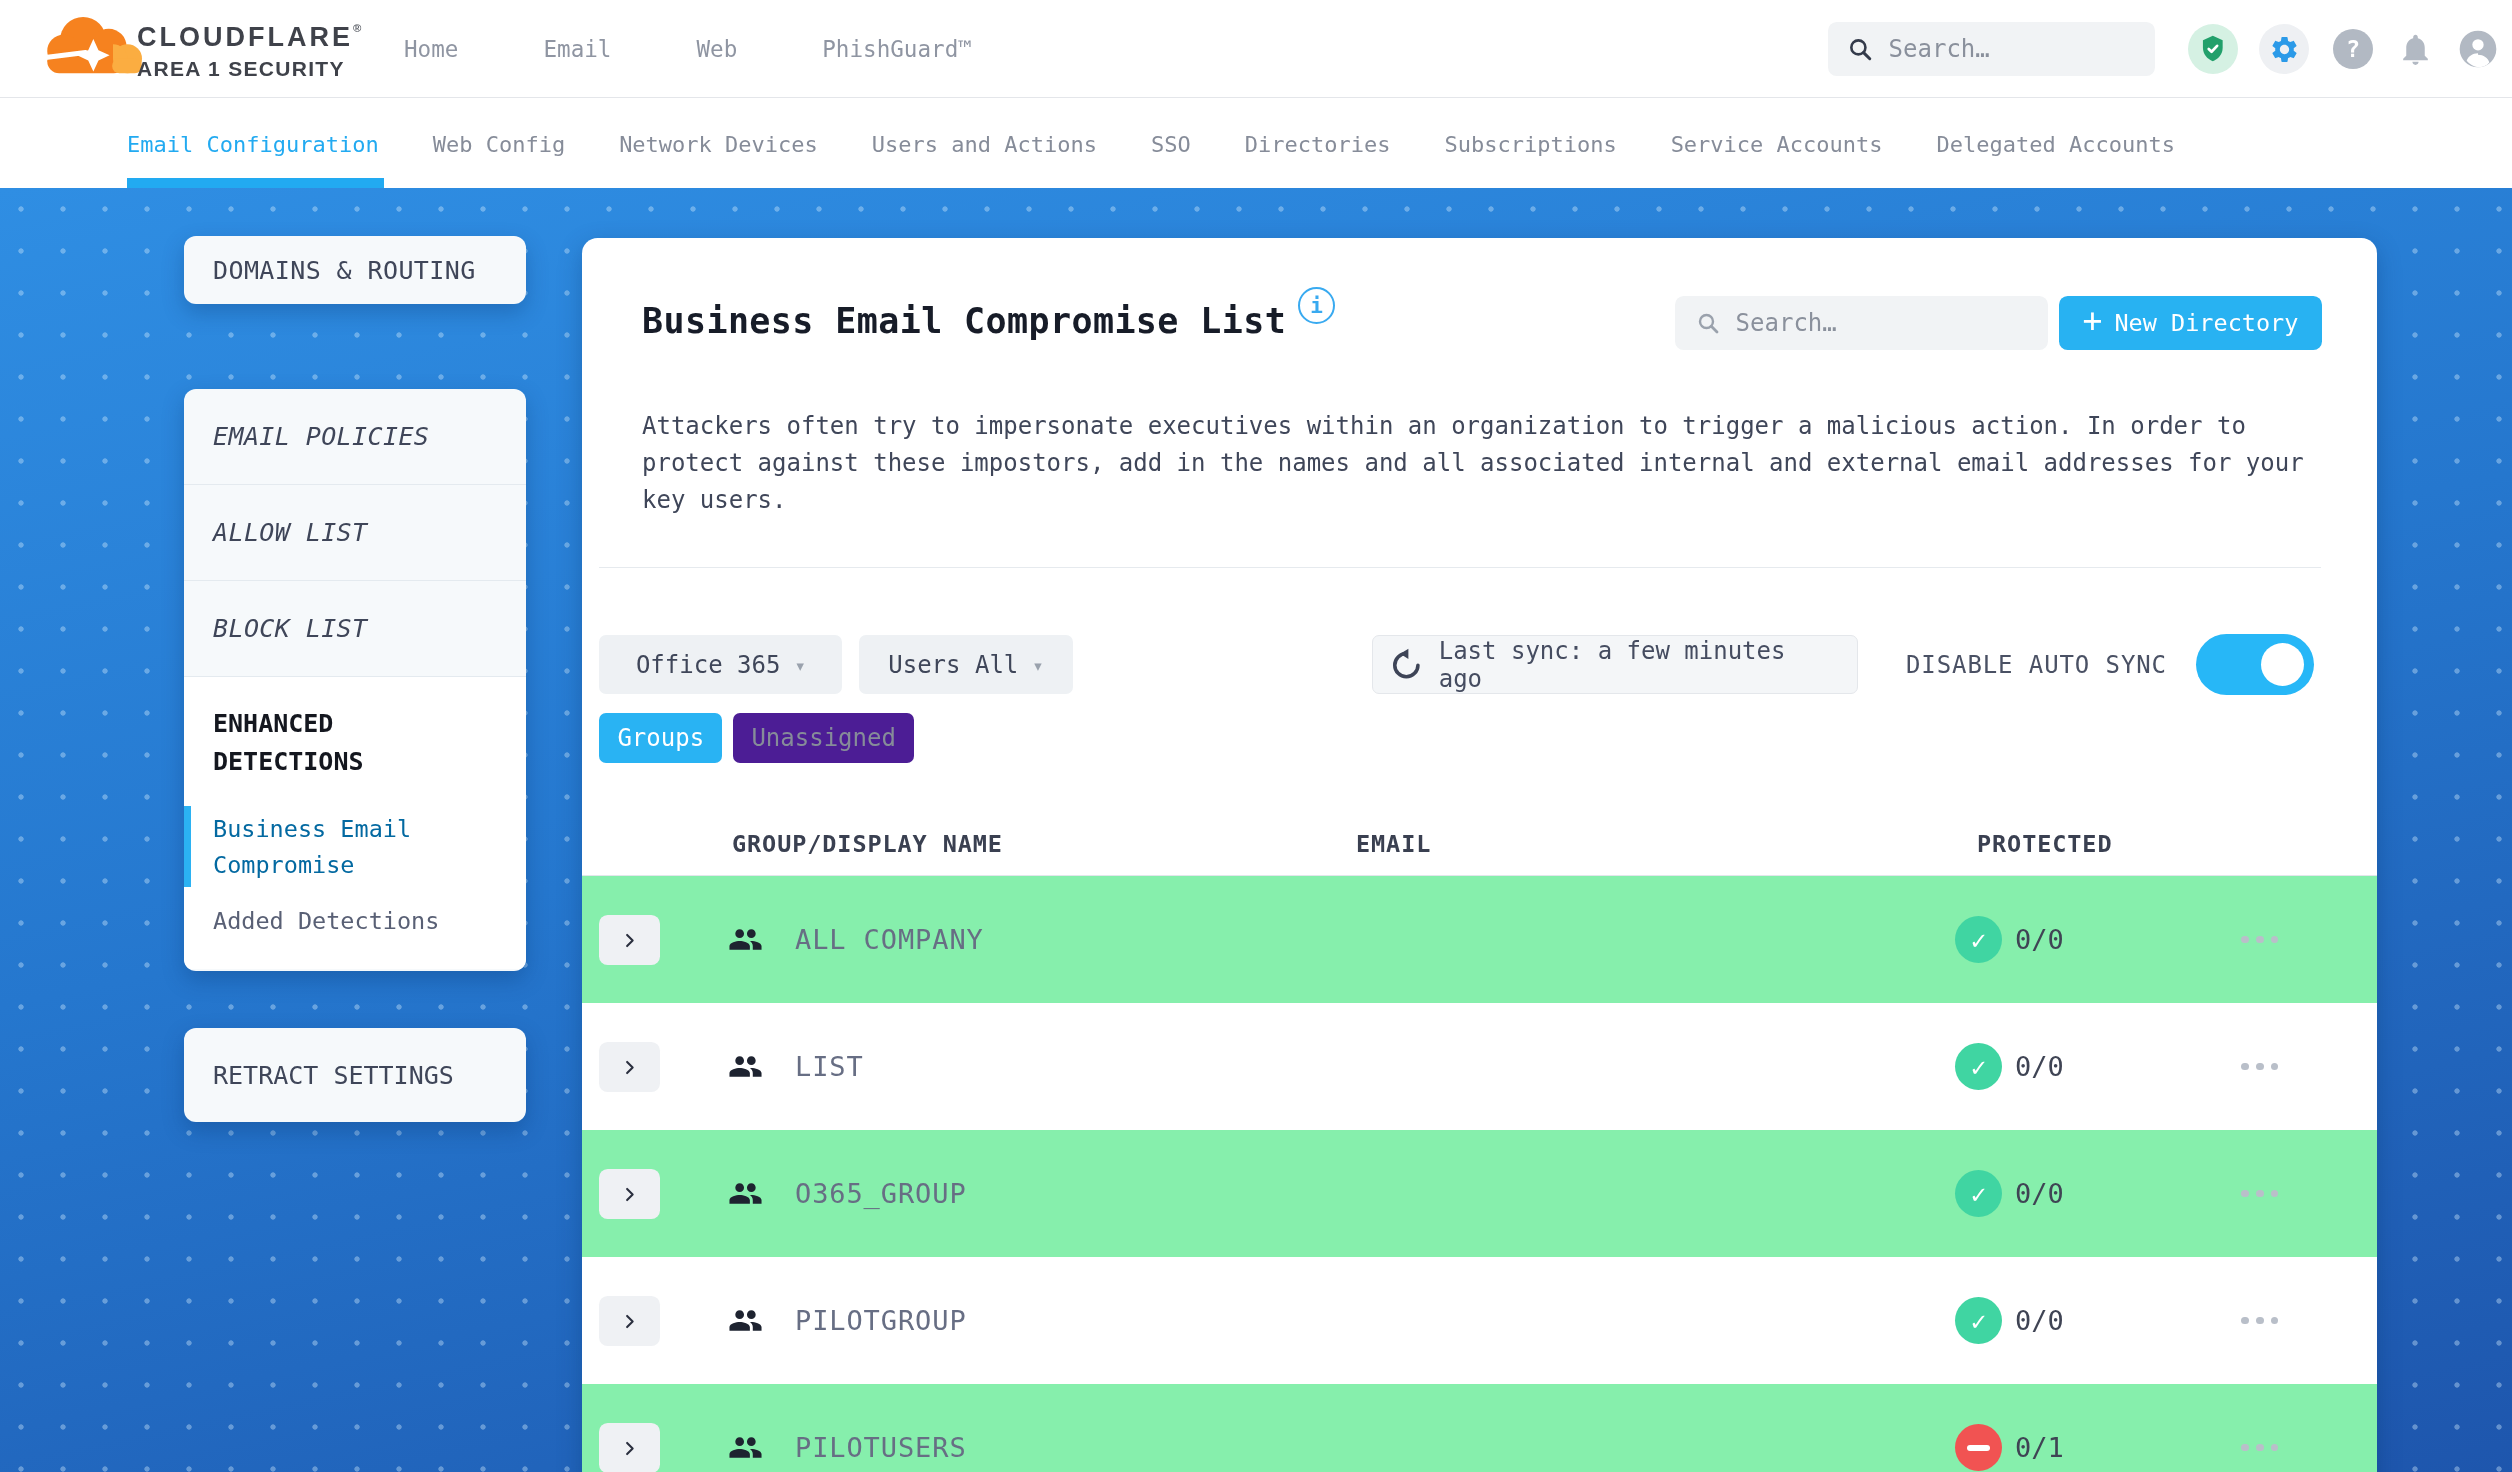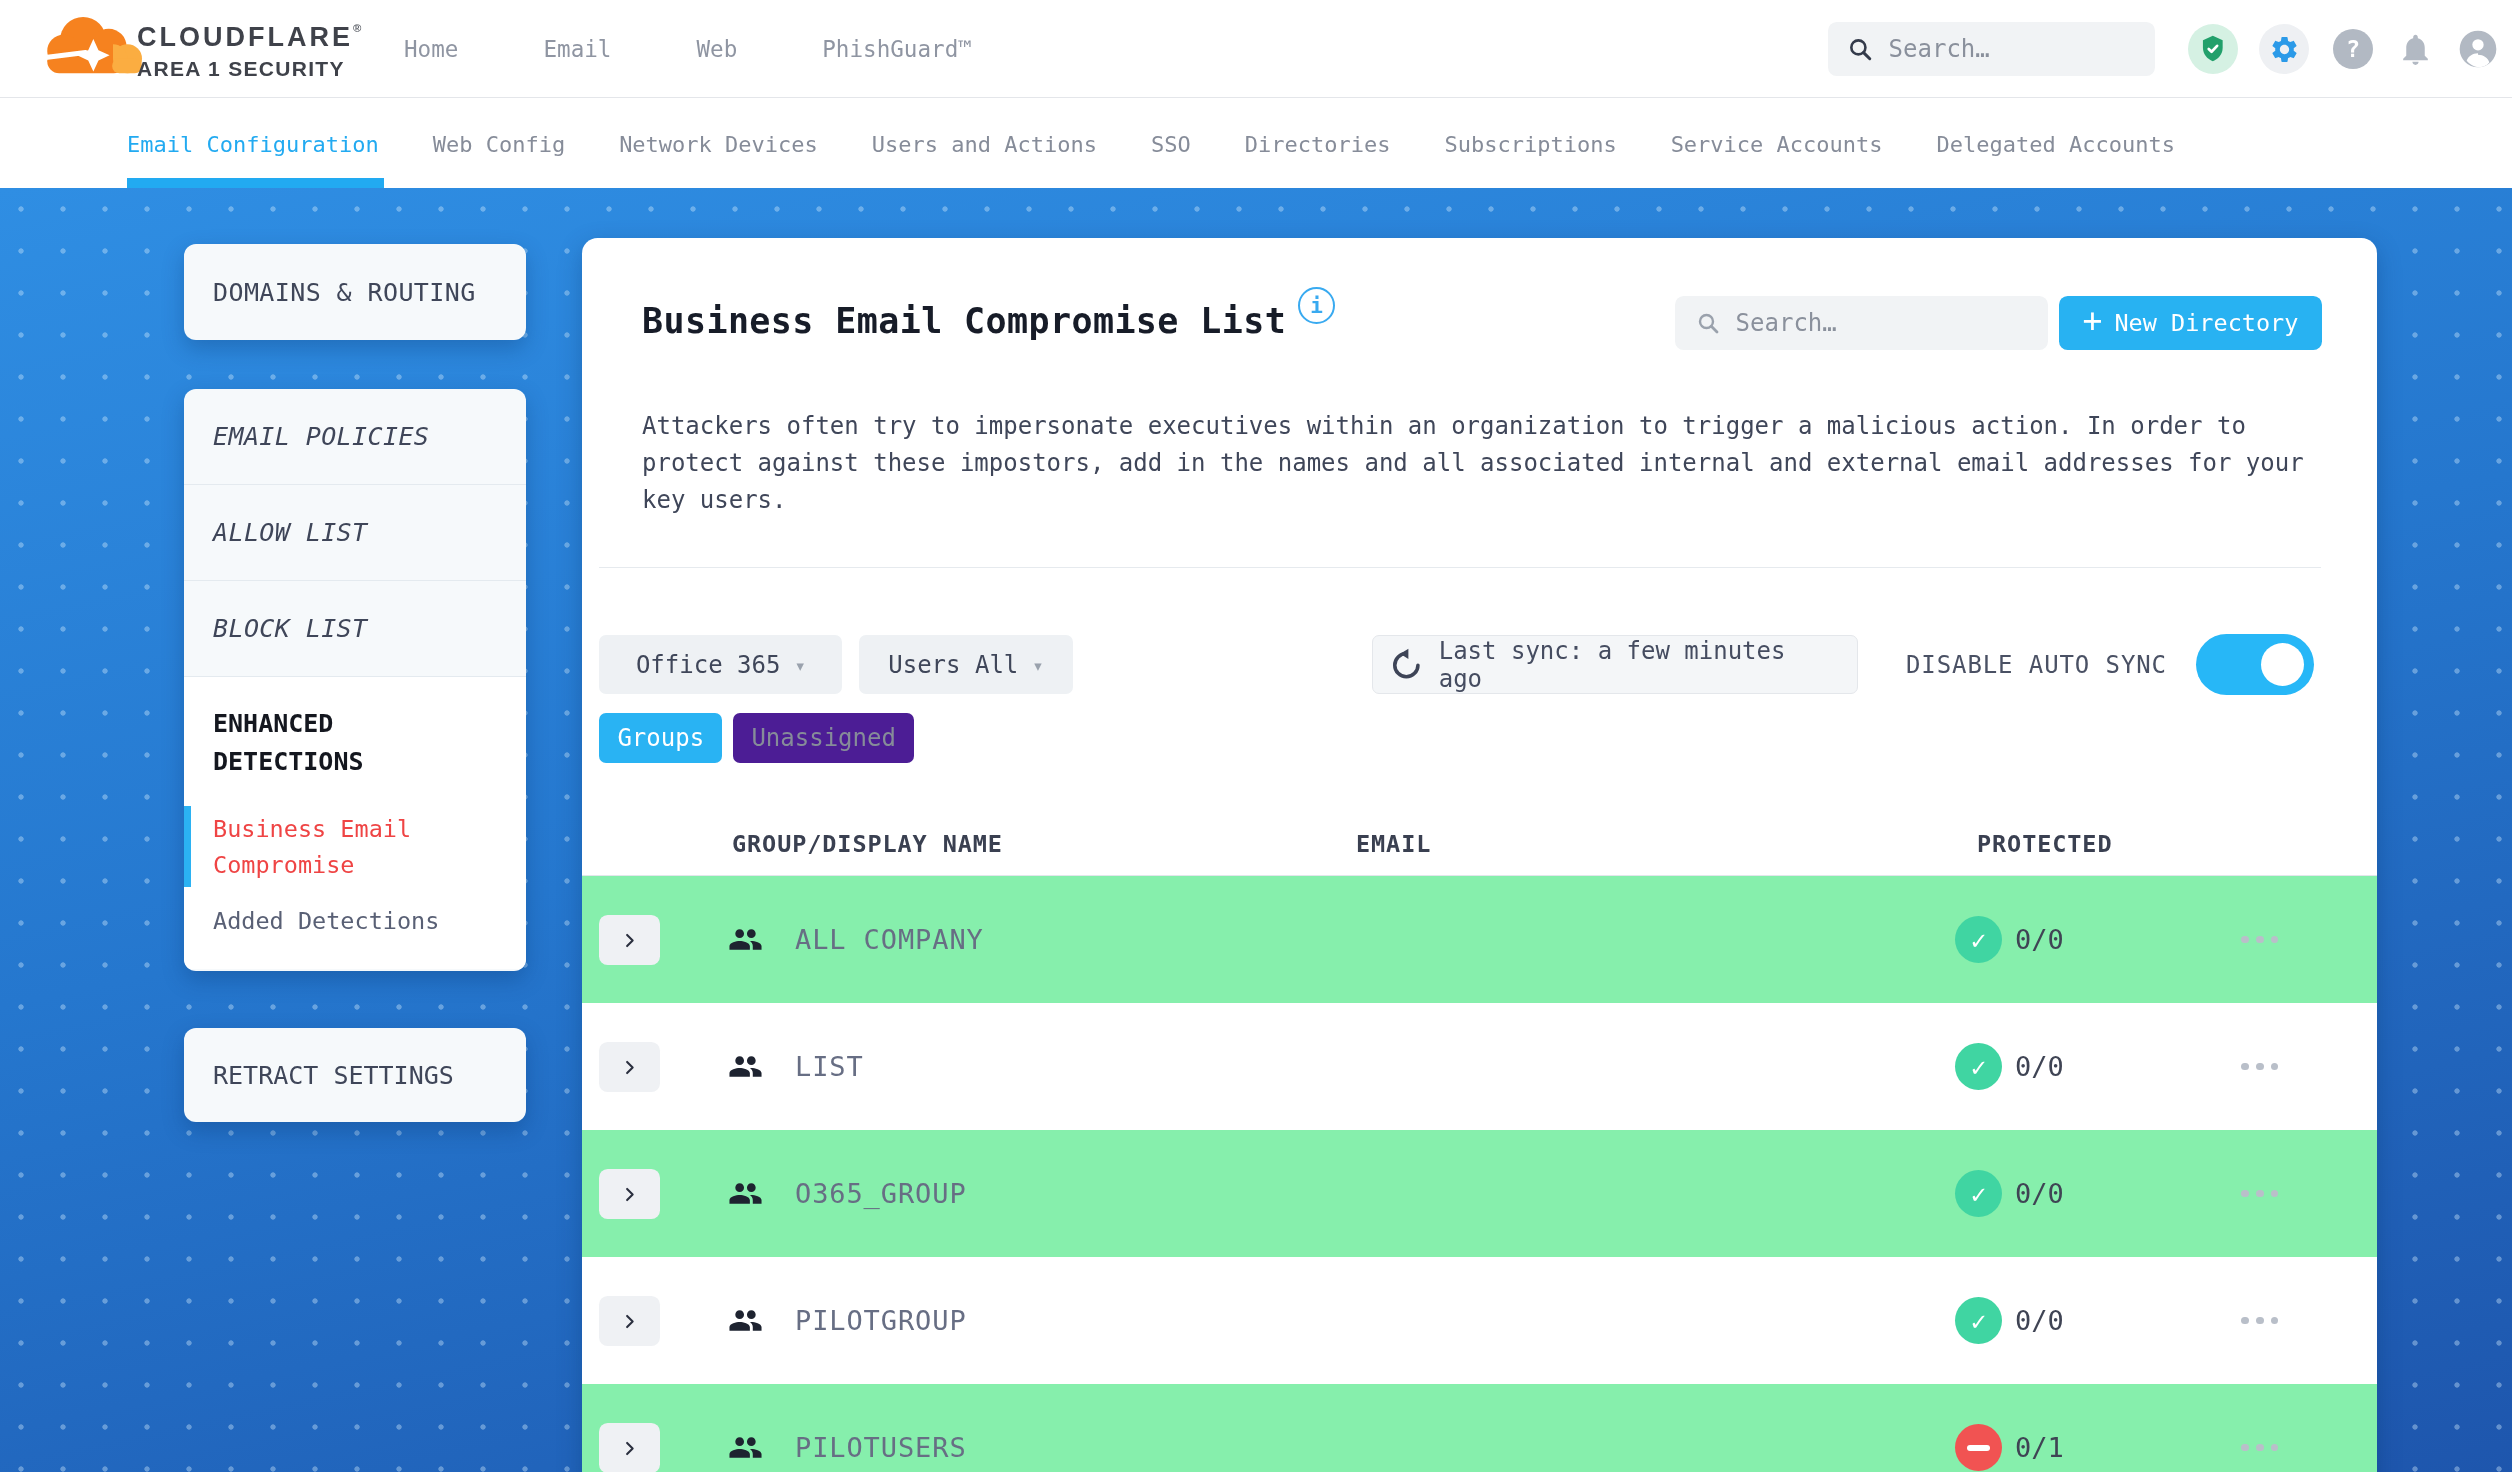--- a/index.html
+++ b/index.html
@@ -32,26 +32,26 @@
   .subnav-item.active::after { content: ""; position: absolute; left: 0; right: -5.2px; bottom: 0; height: 9.6px; background: #22aaf1; }
 
   
   .bluebg { position: absolute; top: 188px; left: 0; right: 0; bottom: 0;
     background-image: radial-gradient(circle, rgba(214,238,255,.38) 2.3px, transparent 3px),
                       linear-gradient(168deg, #2f8ee3 0%, #2577ce 45%, #1e56ad 100%);
     background-size: 42px 42px, 100% 100%; background-repeat: repeat, no-repeat; }
 
   
   .side-card { position: absolute; left: 184px; width: 342px; background: #f6f9fb; border-radius: 12px; box-shadow: 0 8.7px 21px rgba(8,45,100,.28); color: #3f4659; z-index: 2; }
-  .card-dr { top: 236px; height: 96px; display: flex; align-items: center; padding-left: 29px; font-size: 25px; letter-spacing: 0.4px; cursor: pointer; margin-top: 8px; }
+  .card-dr { top: 236px; height: 68px; display: flex; align-items: center; padding-left: 29px; font-size: 25px; letter-spacing: 0.4px; cursor: pointer; }
   .card-policies { top: 389px; height: 582px; overflow: hidden; }
   .side-sec { height: 96px; display: flex; align-items: center; padding-left: 29px; font-size: 25px; letter-spacing: 0.4px; border-bottom: 1.7px solid #e4eaef; cursor: pointer; font-style: italic; }
   .side-white { background: #fff; height: 292px; padding: 28px 29px 0; }
   .enh { font-size: 25px; font-weight: 700; color: #14171f; line-height: 38px; width: 261px; cursor: pointer; }
-  .bec { position: relative; margin-top: 29.6px; font-size: 23.5px; line-height: 36px; color: #ef4444; width: 235px; cursor: pointer; }
+  .bec { position: relative; margin-top: 29.6px; font-size: 23.5px; line-height: 36px; color: #0369a1; width: 235px; cursor: pointer; }
   .bec::before { content: ""; position: absolute; left: -29px; top: -4.3px; bottom: -4.3px; width: 7px; background: #2bb2f3; }
   .added { margin-top: 24px; font-size: 23.5px; color: #596075; cursor: pointer; }
   .card-retract { top: 1028px; height: 94px; display: flex; align-items: center; padding-left: 29px; font-size: 25px; cursor: pointer; }
 
   
   .content-card { position: absolute; left: 582px; top: 238px; width: 1795px; height: 1269px; background: #fff; border-radius: 15.6px; box-shadow: 0 8.7px 24px rgba(8,45,100,.3); z-index: 2; }
   .page-title-row { position: absolute; left: 60px; top: 63px; display: flex; align-items: flex-start; }
   .page-title { font-size: 35px; font-weight: 700; color: #171c28; letter-spacing: 0.4px; }
   .info-ic { width: 37px; height: 37px; border: 2.6px solid #39aaf0; border-radius: 50%; color: #39aaf0; font-size: 21px; font-weight: 700; display: flex; align-items: center; justify-content: center; margin: -14px 0 0 12px; cursor: pointer; }
   .msearch { position: absolute; left: 1093px; top: 58px; width: 373px; height: 54px; background: #f1f3f5; border-radius: 8.7px; display: flex; align-items: center; gap: 15.6px; padding: 0 21px; }

